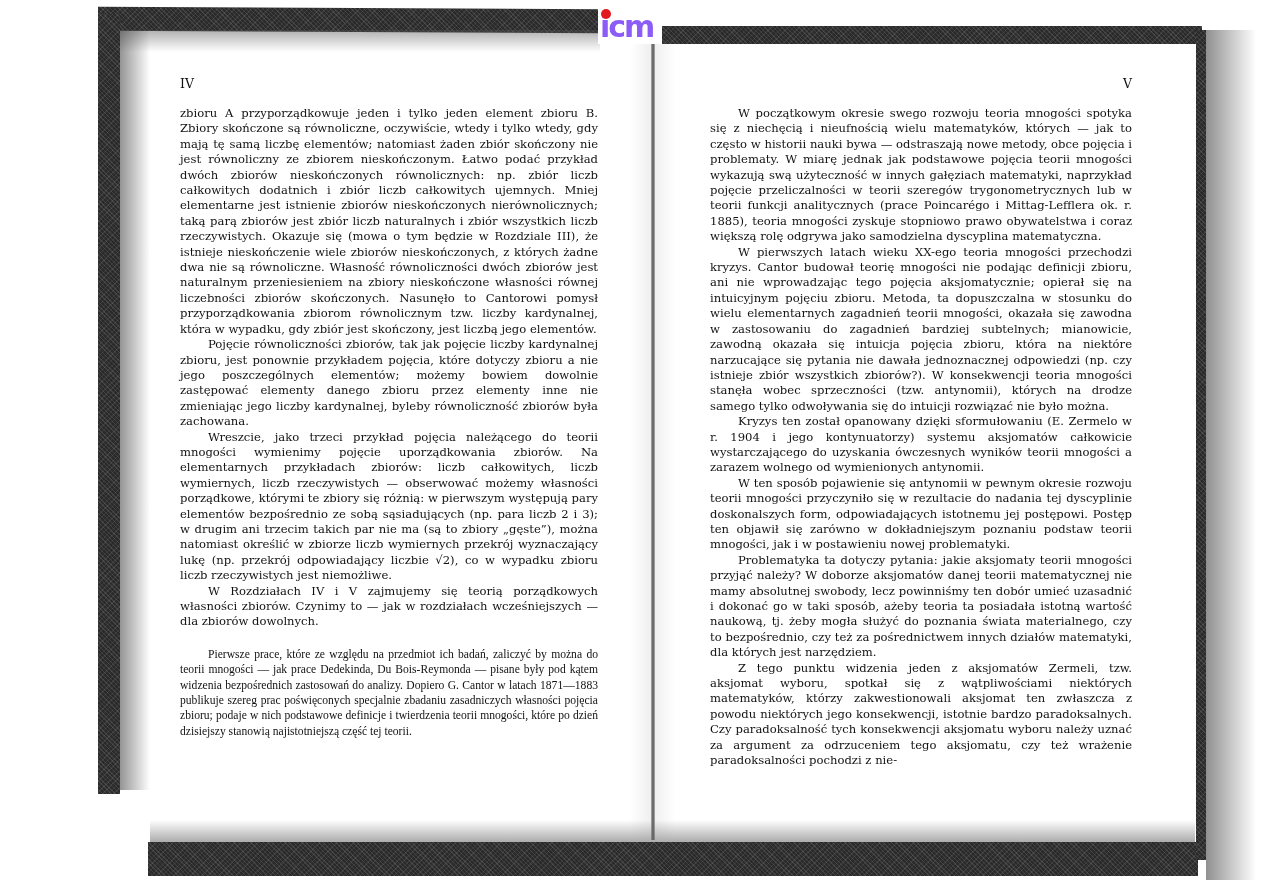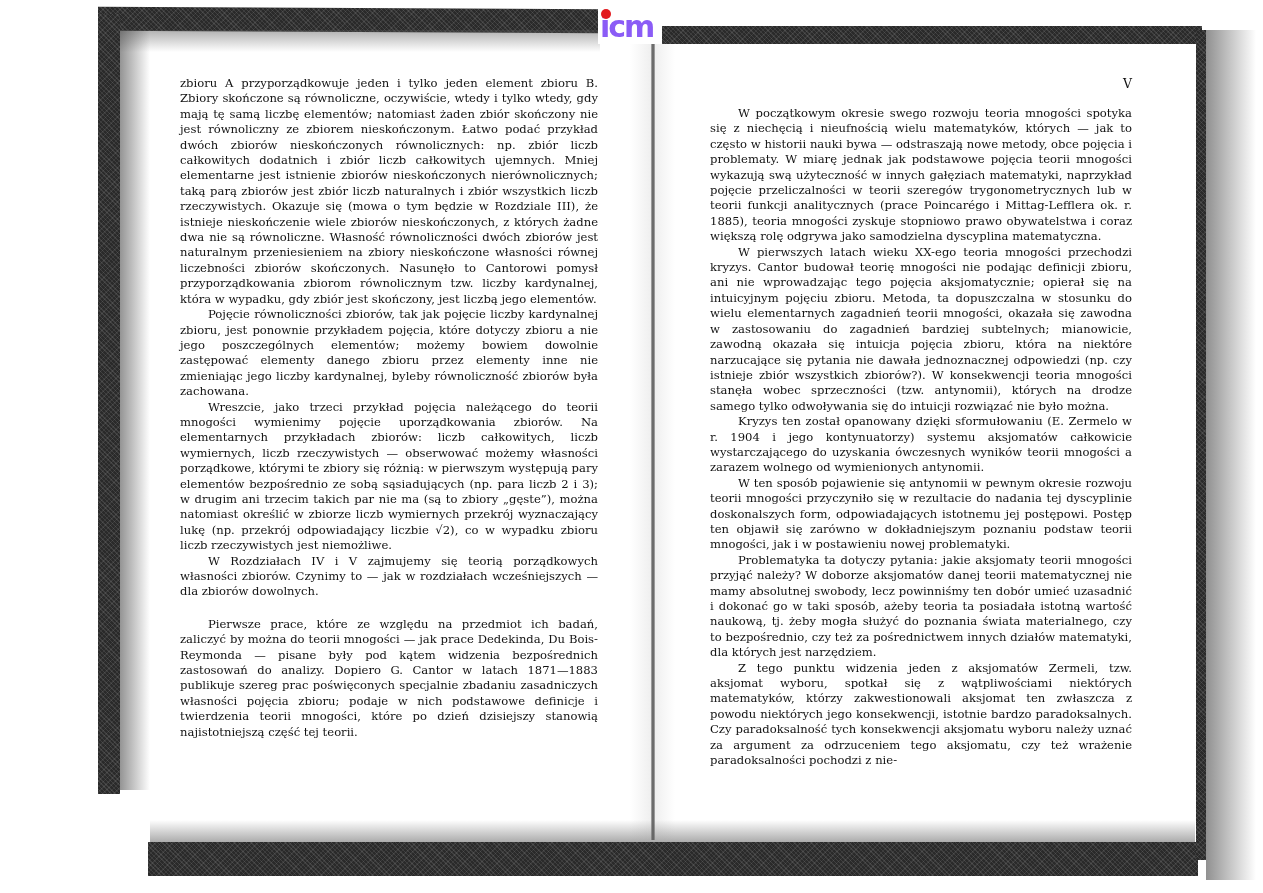--- a/index.html
+++ b/index.html
@@ -63,21 +63,21 @@
       position: absolute; top: 76px;
       font-size: 11.6px; line-height: 15.4px;
       text-align: justify;
     }
     .page-left { left: 180px; width: 418px; }
     .page-right { left: 710px; width: 422px; }
     .page-number { font-size: 12.5px; height: 18px; margin-bottom: 12px; }
     .page-right .page-number { text-align: right; }
     .para { margin: 0; text-indent: 0; }
     .para.indent { text-indent: 28px; }
-    .para.gap { margin-top: 17px; }
+    .para.gap { margin-top: 17px; font-family: Liberation Serif, serif; }
   </style>
 </head>
 <body>
 
 <div class="scan">
   <div class="book-edge edge-top-left"></div>
   <div class="book-edge edge-top-right"></div>
   <div class="edge-top-fade"></div>
   <div class="book-edge edge-left"></div>
   <div class="edge-left-fade"></div>
@@ -87,20 +87,21 @@
   <div class="edge-right-fade"></div>
   <div class="spine-fade"></div>
   <div class="spine"></div>
 
   <div class="logo">
     <span class="logo-text">icm</span>
     <span class="logo-dot"></span>
   </div>
 
   <div class="page page-left">
+    <div class="page-number">IV</div>
     <p class="para">zbioru A przyporządkowuje jeden i tylko jeden element zbioru B. Zbiory skończone są równoliczne, oczywiście, wtedy i tylko wtedy, gdy mają tę samą liczbę elementów; natomiast żaden zbiór skończony nie jest równoliczny ze zbiorem nieskończonym. Łatwo podać przykład dwóch zbiorów nieskończonych równolicznych: np. zbiór liczb całkowitych dodatnich i zbiór liczb całkowitych ujemnych. Mniej elementarne jest istnienie zbiorów nieskończonych nierównolicznych; taką parą zbiorów jest zbiór liczb naturalnych i zbiór wszystkich liczb rzeczywistych. Okazuje się (mowa o tym będzie w Rozdziale III), że istnieje nieskończenie wiele zbiorów nieskończonych, z których żadne dwa nie są równoliczne. Własność równoliczności dwóch zbiorów jest naturalnym przeniesieniem na zbiory nieskończone własności równej liczebności zbiorów skończonych. Nasunęło to Cantorowi pomysł przyporządkowania zbiorom równolicznym tzw. liczby kardynalnej, która w wypadku, gdy zbiór jest skończony, jest liczbą jego elementów.</p>
     <p class="para indent">Pojęcie równoliczności zbiorów, tak jak pojęcie liczby kardynalnej zbioru, jest ponownie przykładem pojęcia, które dotyczy zbioru a nie jego poszczególnych elementów; możemy bowiem dowolnie zastępować elementy danego zbioru przez elementy inne nie zmieniając jego liczby kardynalnej, byleby równoliczność zbiorów była zachowana.</p>
     <p class="para indent">Wreszcie, jako trzeci przykład pojęcia należącego do teorii mnogości wymienimy pojęcie uporządkowania zbiorów. Na elementarnych przykładach zbiorów: liczb całkowitych, liczb wymiernych, liczb rzeczywistych — obserwować możemy własności porządkowe, którymi te zbiory się różnią: w pierwszym występują pary elementów bezpośrednio ze sobą sąsiadujących (np. para liczb 2 i 3); w drugim ani trzecim takich par nie ma (są to zbiory „gęste”), można natomiast określić w zbiorze liczb wymiernych przekrój wyznaczający lukę (np. przekrój odpowiadający liczbie √2), co w wypadku zbioru liczb rzeczywistych jest niemożliwe.</p>
     <p class="para indent">W Rozdziałach IV i V zajmujemy się teorią porządkowych własności zbiorów. Czynimy to — jak w rozdziałach wcześniejszych — dla zbiorów dowolnych.</p>
     <p class="para indent gap">Pierwsze prace, które ze względu na przedmiot ich badań, zaliczyć by można do teorii mnogości — jak prace Dedekinda, Du Bois-Reymonda — pisane były pod kątem widzenia bezpośrednich zastosowań do analizy. Dopiero G. Cantor w latach 1871—1883 publikuje szereg prac poświęconych specjalnie zbadaniu zasadniczych własności pojęcia zbioru; podaje w nich podstawowe definicje i twierdzenia teorii mnogości, które po dzień dzisiejszy stanowią najistotniejszą część tej teorii.</p>
   </div>
 
   <div class="page page-right">
     <div class="page-number">V</div>
     <p class="para indent">W początkowym okresie swego rozwoju teoria mnogości spotyka się z niechęcią i nieufnością wielu matematyków, których — jak to często w historii nauki bywa — odstraszają nowe metody, obce pojęcia i problematy. W miarę jednak jak podstawowe pojęcia teorii mnogości wykazują swą użyteczność w innych gałęziach matematyki, naprzykład pojęcie przeliczalności w teorii szeregów trygonometrycznych lub w teorii funkcji analitycznych (prace Poincarégo i Mittag-Lefflera ok. r. 1885), teoria mnogości zyskuje stopniowo prawo obywatelstwa i coraz większą rolę odgrywa jako samodzielna dyscyplina matematyczna.</p>

